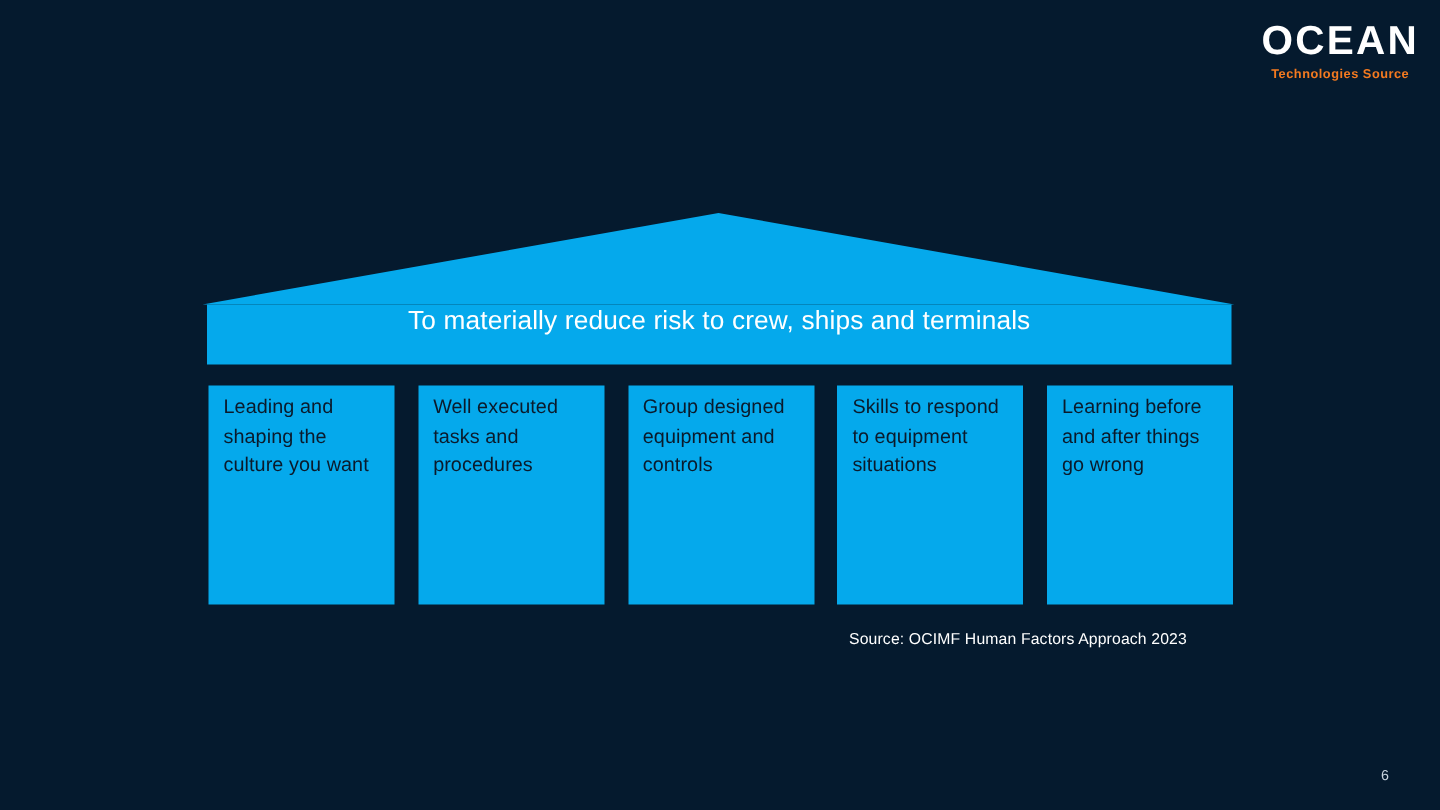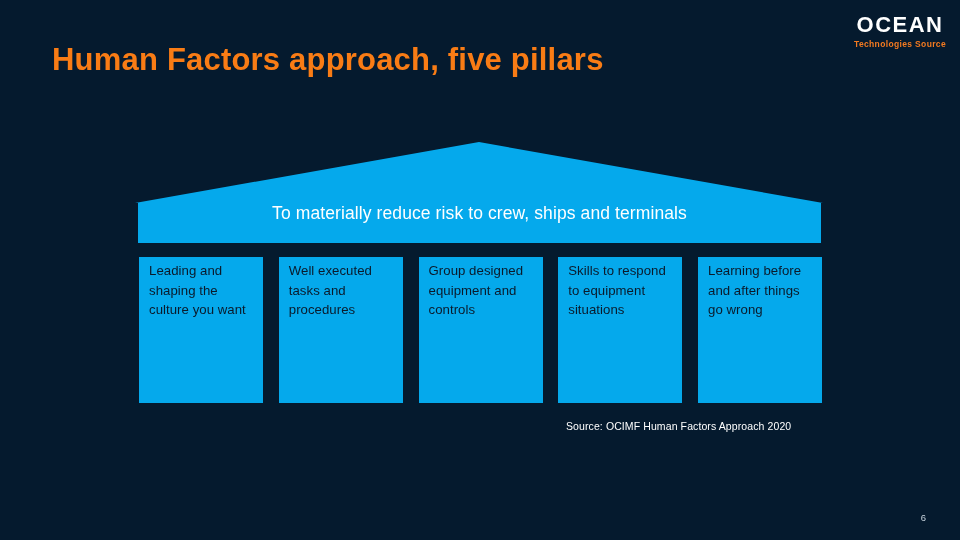--- a/index.html
+++ b/index.html
@@ -18,21 +18,21 @@
 
   
   #logo {
     position: absolute;
     top: 14px;
     right: 14px;
     text-align: center;
     line-height: 1;
   }
   #logo-word {
-    font-size: 22px;
+    font-size: 27px;
     font-weight: bold;
     letter-spacing: 1.5px;
     color: #FFFFFF;
     display: block;
   }
   #logo-tagline {
     display: block;
     margin-top: 4px;
     font-size: 8.5px;
     font-weight: bold;
@@ -136,21 +136,20 @@
 </head>
 <body>
 
 <div id="slide">
 
   <div id="logo">
     <span id="logo-word">OCEAN</span>
     <span id="logo-tagline">Technologies Source</span>
   </div>
 
-  <div id="title">Human Factors approach, five pillars</div>
 
   <div id="roof">
     <div id="roof-peak"></div>
     <div id="roof-banner">
       <span id="roof-banner-text">To materially reduce risk to crew, ships and terminals</span>
     </div>
   </div>
 
   <div id="pillars">
     <div class="pillar">
@@ -163,17 +162,17 @@
       <span class="pillar-text">Group designed equipment and controls</span>
     </div>
     <div class="pillar">
       <span class="pillar-text">Skills to respond to equipment situations</span>
     </div>
     <div class="pillar">
       <span class="pillar-text">Learning before and after things go wrong</span>
     </div>
   </div>
 
-  <div id="source">Source: OCIMF Human Factors Approach 2020</div>
+  <div id="source">Source: OCIMF Human Factors Approach 2023</div>
 
   <div id="page-number">6</div>
 
 </div>
 
 </body></html>

